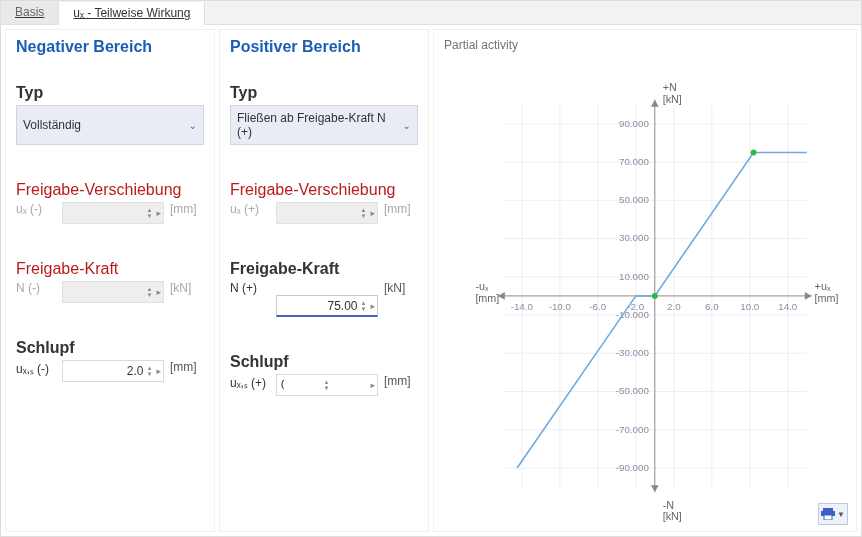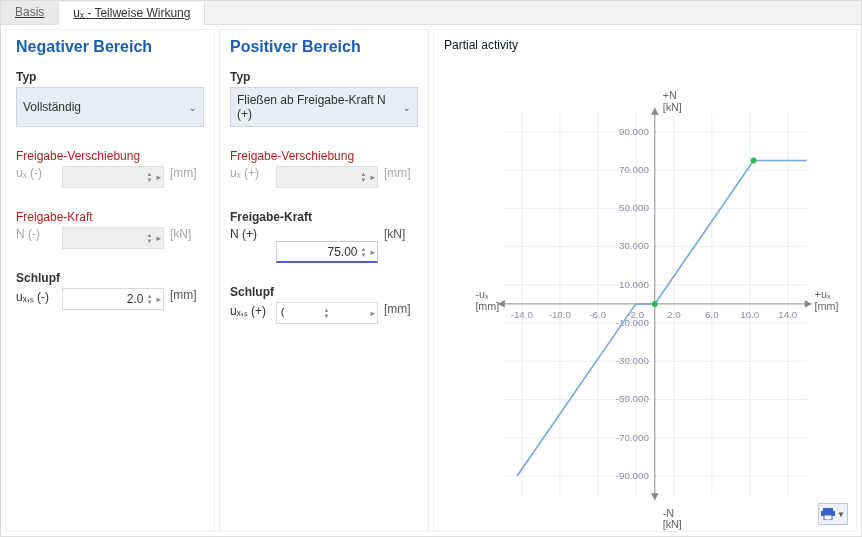--- a/index.html
+++ b/index.html
@@ -64,24 +64,24 @@
     flex: 1;
     position: relative;
   }
   .section-title {
     color: #1a5fb4;
     font-weight: 600;
     font-size: 16px;
     margin-bottom: 8px;
   }
   .label {
-    font-size: 12px;
+    font-size: 16px;
     color: #333;
     margin-bottom: 3px;
-    margin-top: 6px;
+    margin-top: 20px;
   }
   .label.bold { font-weight: 600; }
   .label.dim { color: #b91c1c; }
   .select {
     width: 100%;
     height: 40px;
     border: 1px solid #d0d4e4;
     background: #e9ecf5;
     display: flex;
     align-items: center;
@@ -145,23 +145,23 @@
     cursor: pointer;
     margin-left: 1px;
   }
   .unit {
     color: #555;
     font-size: 12px;
     width: 34px;
   }
   .unit.dim { color: #a8a8a8; }
   .chart-title {
-    color: #0f172a;
-    font-size: 12px;
-    margin-bottom: 20px;
+    color: #737373;
+    font-size: 12px;
+    margin-bottom: 12px;
   }
   .chart-area {
     flex: 1;
     position: relative;
   }
   .print-btn {
     position: absolute;
     right: 8px;
     bottom: 6px;
     width: 30px;

